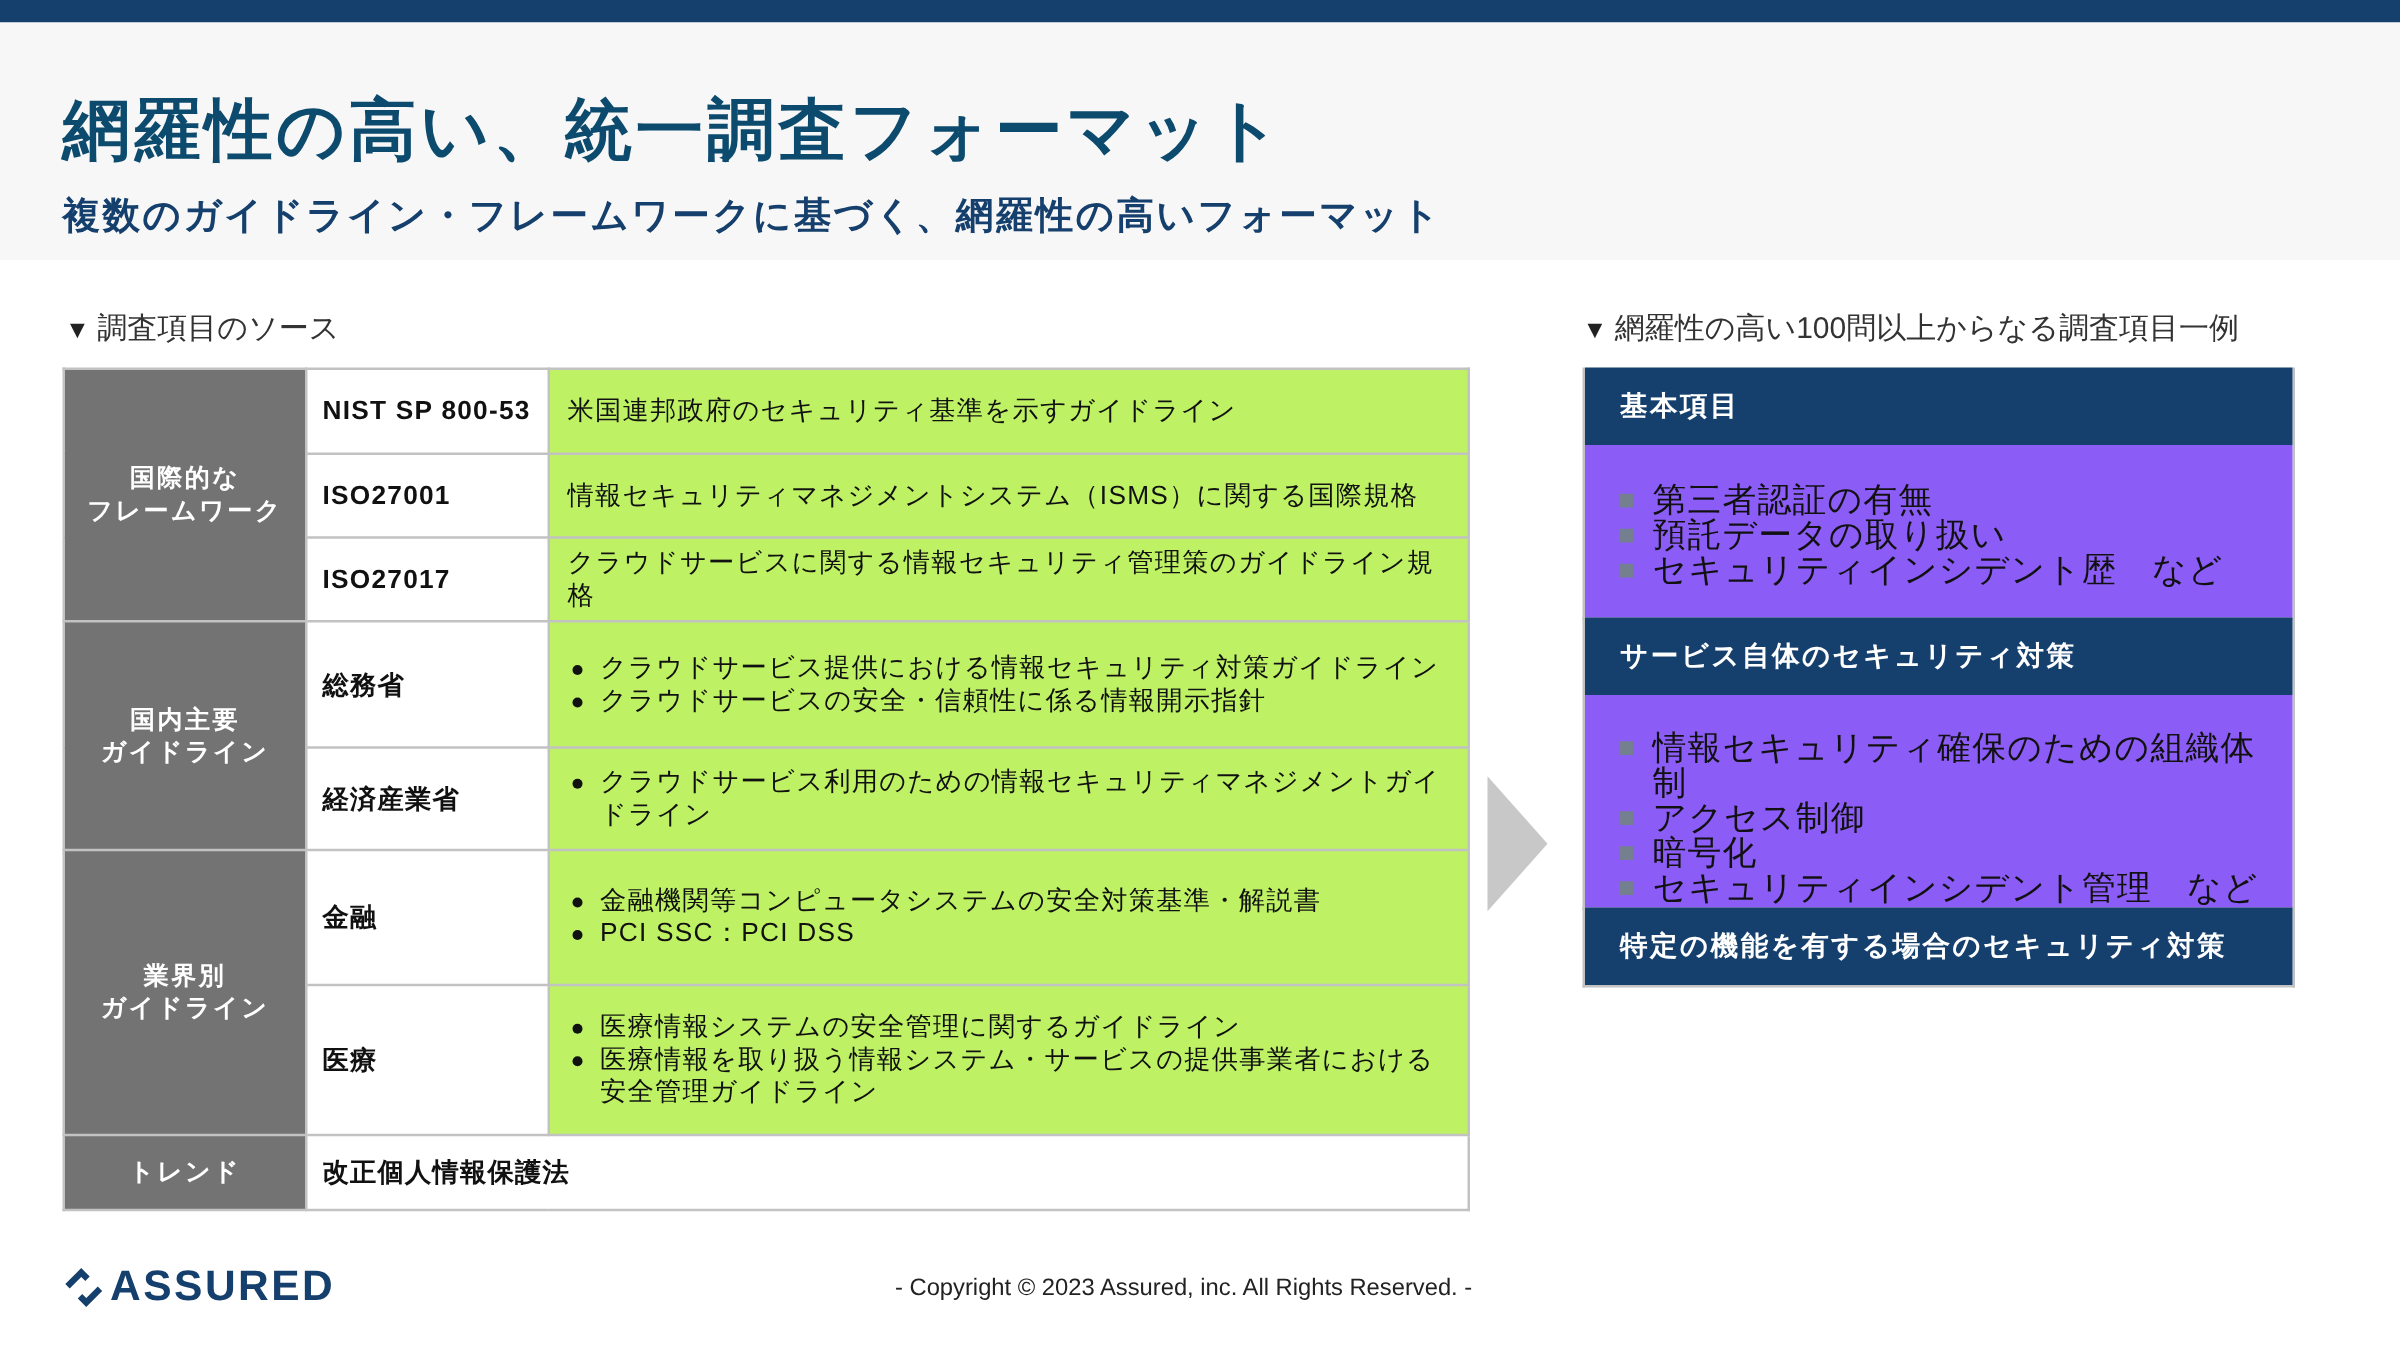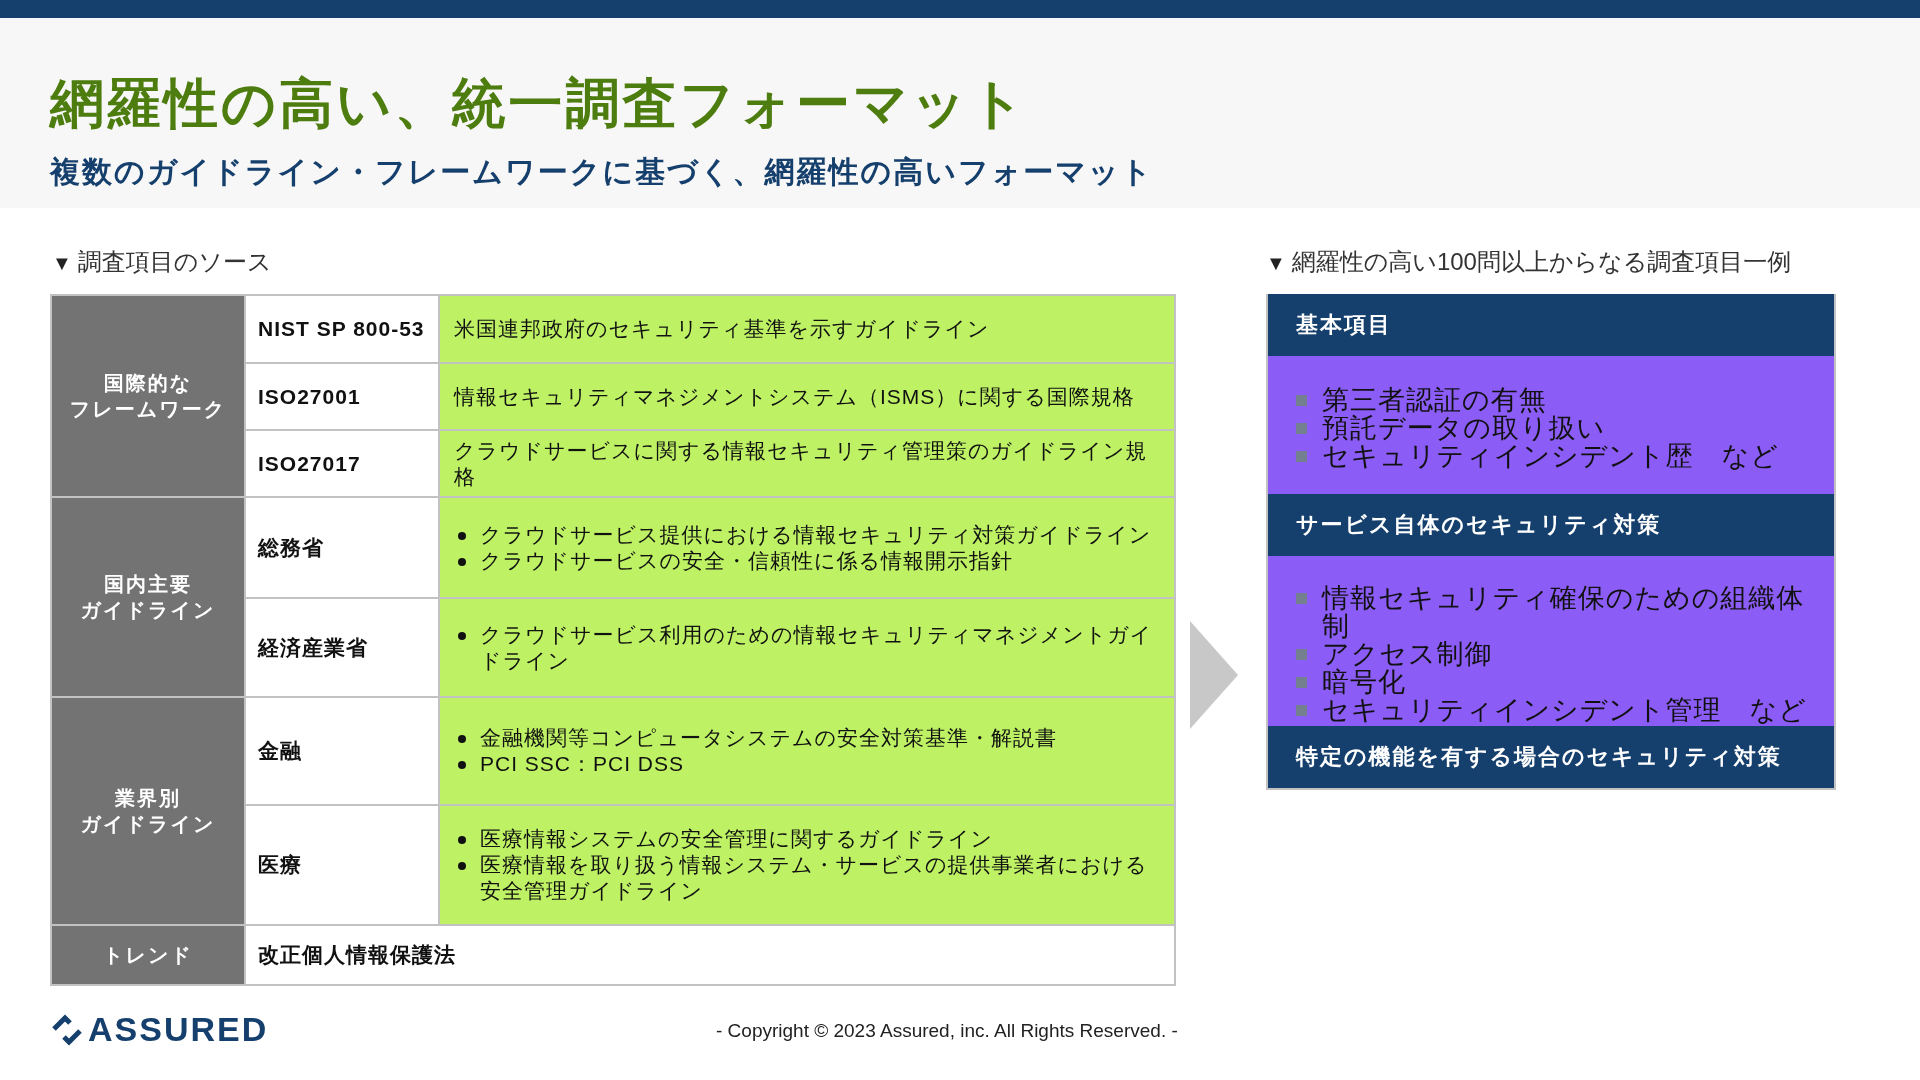--- a/index.html
+++ b/index.html
@@ -1,21 +1,21 @@
 <!DOCTYPE html>
 <html><head>
 <meta charset="utf-8">
 <style>
   * { box-sizing: border-box; margin: 0; padding: 0; }
   html, body { width: 1920px; height: 1080px; background: #ffffff; overflow: hidden; }
   body { font-family: "Liberation Sans", "DejaVu Sans", sans-serif; color: #111; position: relative; }
 
   .top-bar { position: absolute; left: 0; top: 0; width: 1920px; height: 18px; background: #153f6c; }
   .header { position: absolute; left: 0; top: 18px; width: 1920px; height: 190px; background: #f7f7f7; }
-  .title { position: absolute; left: 50px; top: 50px; font-size: 54px; font-weight: bold; color: #4d7c0f; letter-spacing: 3px; }
+  .title { position: absolute; left: 50px; top: 50px; font-size: 54px; font-weight: bold; color: #0c4a6e; letter-spacing: 3px; }
   .subtitle { position: absolute; left: 50px; top: 134px; font-size: 30px; font-weight: bold; color: #153f6c; letter-spacing: 2px; }
 
   .section-label { position: absolute; font-size: 24px; color: #333; }
   .section-label .tri { color: #222; margin-right: 6px; font-size: 20px; }
   .left-label { left: 52px; top: 246px; }
   .right-label { left: 1266px; top: 246px; }
 
   
   .src-table { position: absolute; left: 50px; top: 294px; width: 1126px; border-collapse: collapse; font-size: 21px; }
   .src-table td { border: 2px solid #c2c2c2; vertical-align: middle; }
@@ -85,21 +85,21 @@
       <div>ガイドライン</div>
     </td>
     <td class="name">総務省</td>
     <td class="desc">
       <ul>
         <li>クラウドサービス提供における情報セキュリティ対策ガイドライン</li>
         <li>クラウドサービスの安全・信頼性に係る情報開示指針</li>
       </ul>
     </td>
   </tr>
-  <tr style="height:99px;">
+  <tr style="height:82px;">
     <td class="name">経済産業省</td>
     <td class="desc">
       <ul>
         <li>クラウドサービス利用のための情報セキュリティマネジメントガイドライン</li>
       </ul>
     </td>
   </tr>
 
   <tr style="height:108px;">
     <td class="cat" rowspan="2">

